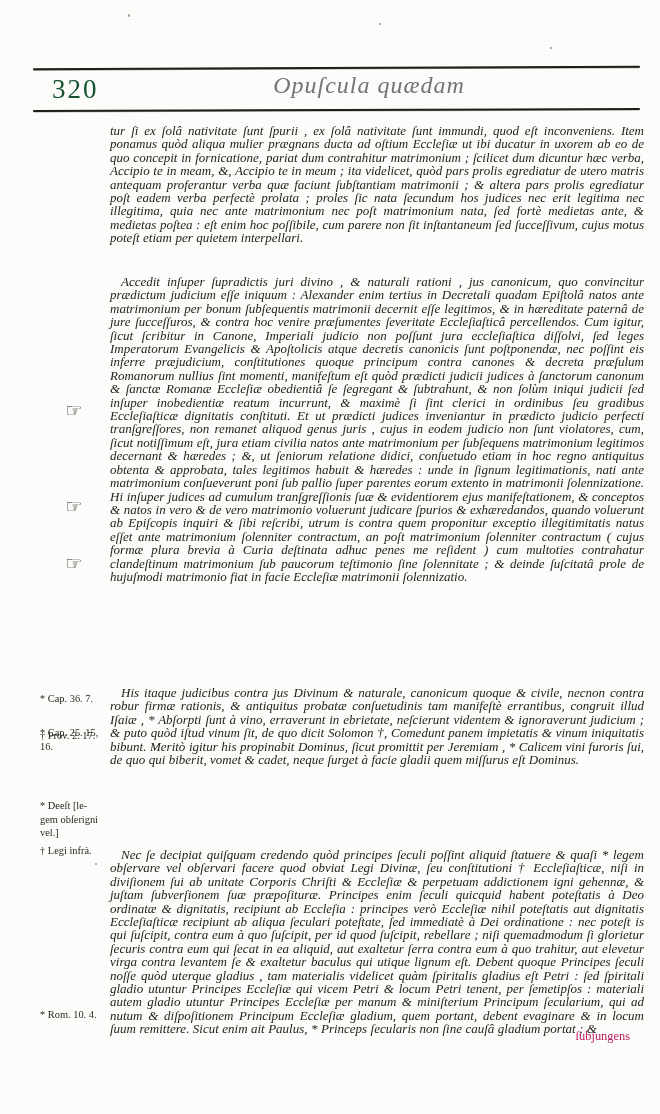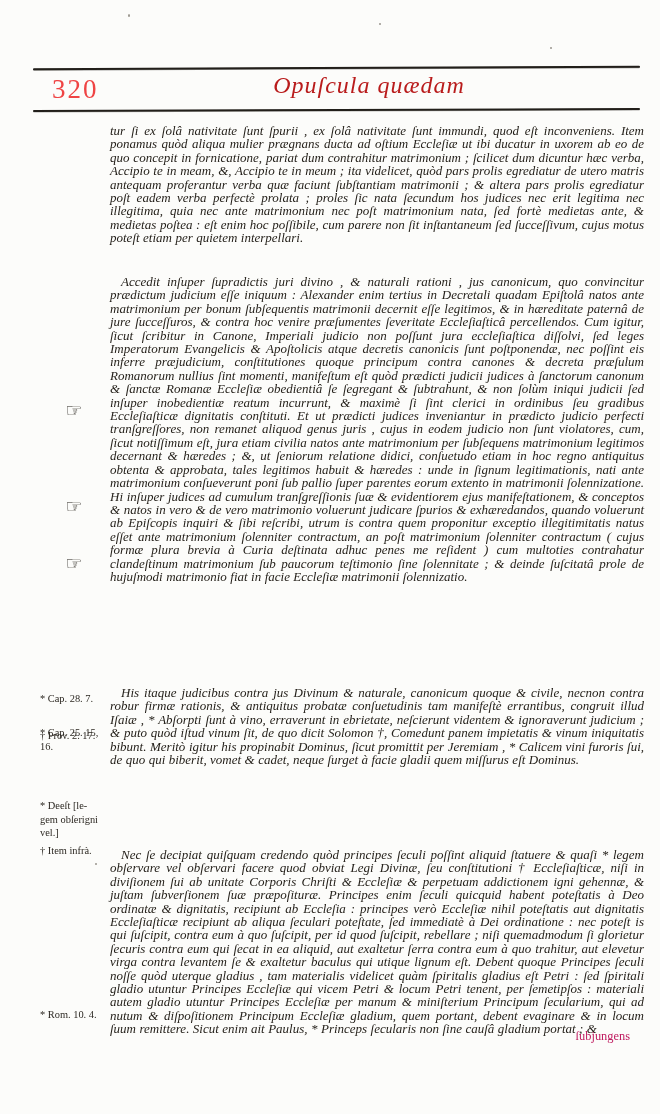--- a/index.html
+++ b/index.html
@@ -13,26 +13,26 @@
   }
   
   .rule{
     position:absolute;left:33px;width:607px;height:2px;
     background:#221f1a;border-radius:1px;
   }
   .rule-top{top:67px;transform:rotate(-0.25deg);box-shadow:0 0.5px 0 rgba(34,31,26,.45);}
   .rule-bottom{top:109px;transform:rotate(-0.2deg);box-shadow:0 0.5px 0 rgba(34,31,26,.35);}
   .page-number{
     position:absolute;left:52px;top:74px;
-    font-size:27px;letter-spacing:2px;color:#ef4444;
+    font-size:27px;letter-spacing:2px;color:#14532d;
   }
   .running-title{
     position:absolute;left:102px;top:72px;width:534px;
     text-align:center;font-style:italic;font-size:24px;
-    letter-spacing:1px;color:#b91c1c;
+    letter-spacing:1px;color:#737373;
   }
   
   .body-para{
     position:absolute;left:102px;width:534px;margin:8px;
     font-size:13px;line-height:13.4px;
     text-align:justify;
     word-spacing:0.2px;
     font-style:italic;
   }
   .body-para.indent{text-indent:11px;}
@@ -81,25 +81,25 @@
   <div class="rule rule-top"></div>
   <div class="rule rule-bottom"></div>
 
   <div class="page-number">320</div>
   <div class="running-title">Opuſcula quædam</div>
 
   <div class="manicule man0">☞</div>
   <div class="manicule man1">☞</div>
   <div class="manicule man2">☞</div>
 
-  <div class="margin-note mn0">* Cap. 28. 7.</div>
+  <div class="margin-note mn0">* Cap. 36. 7.</div>
   <div class="margin-note mn1">† Prov. 2. 17.</div>
   <div class="margin-note mn2">* Cap. 25. 15, 16.</div>
   <div class="margin-note mn3">* Deeſt [le­gem obſer­igni vel.]</div>
-  <div class="margin-note mn4">† Item infrà.</div>
+  <div class="margin-note mn4">† Legi infrà.</div>
   <div class="margin-note mn5">* Rom. 10. 4.</div>
 
   <p class="body-para p1">tur ſi ex ſolâ nativitate ſunt ſpurii , ex ſolâ nativitate ſunt immundi, quod eſt inconveniens. Item ponamus quòd aliqua mulier prægnans ducta ad oſtium Eccleſiæ ut ibi ducatur in uxorem ab eo de quo concepit in fornicatione, pariat dum contrahitur matrimonium ; ſcilicet dum dicuntur hæc verba, Accipio te in meam, &amp;, Accipio te in meum ; ita videlicet, quòd pars prolis egrediatur de utero matris antequam proferantur verba quæ faciunt ſubſtantiam matrimonii ; &amp; altera pars prolis egrediatur poſt eadem verba perfectè prolata ; proles ſic nata ſecundum hos judices nec erit legitima nec illegitima, quia nec ante matrimonium nec poſt matrimonium nata, ſed fortè medietas ante, &amp; medietas poſtea : eſt enim hoc poſſibile, cum parere non ſit inſtantaneum ſed ſucceſſivum, cujus motus poteſt etiam per quietem interpellari.</p>
   <p class="body-para p2 indent">Accedit inſuper ſupradictis juri divino , &amp; naturali rationi , jus canonicum, quo convincitur prædictum judicium eſſe iniquum : Alexander enim tertius in Decretali quadam Epiſtolâ natos ante matrimonium per bonum ſubſequentis matrimonii decernit eſſe legitimos, &amp; in hæreditate paternâ de jure ſucceſſuros, &amp; contra hoc venire præſumentes ſeveritate Eccleſiaſticâ percellendos. Cum igitur, ſicut ſcribitur in Canone, Imperiali judicio non poſſunt jura eccleſiaſtica diſſolvi, ſed leges Imperatorum Evangelicis &amp; Apoſtolicis atque decretis canonicis ſunt poſtponendæ, nec poſſint eis inferre præjudicium, conſtitutiones quoque principum contra canones &amp; decreta præſulum Romanorum nullius ſint momenti, manifeſtum eſt quòd prædicti judicii judices à ſanctorum canonum &amp; ſanctæ Romanæ Eccleſiæ obedientiâ ſe ſegregant &amp; ſubtrahunt, &amp; non ſolùm iniqui judicii ſed inſuper inobedientiæ reatum incurrunt, &amp; maximè ſi ſint clerici in ordinibus ſeu gradibus Eccleſiaſticæ dignitatis conſtituti. Et ut prædicti judices inveniantur in prædicto judicio perfecti tranſgreſſores, non remanet aliquod genus juris , cujus in eodem judicio non ſunt violatores, cum, ſicut notiſſimum eſt, jura etiam civilia natos ante matrimonium per ſubſequens matrimonium legitimos decernant &amp; hæredes ; &amp;, ut ſeniorum relatione didici, conſuetudo etiam in hoc regno antiquitus obtenta &amp; approbata, tales legitimos habuit &amp; hæredes : unde in ſignum legitimationis, nati ante matrimonium conſueverunt poni ſub pallio ſuper parentes eorum extento in matrimonii ſolennizatione. Hi inſuper judices ad cumulum tranſgreſſionis ſuæ &amp; evidentiorem ejus manifeſtationem, &amp; conceptos &amp; natos in vero &amp; de vero matrimonio voluerunt judicare ſpurios &amp; exhæredandos, quando voluerunt ab Epiſcopis inquiri &amp; ſibi reſcribi, utrum is contra quem proponitur exceptio illegitimitatis natus eſſet ante matrimonium ſolenniter contractum, an poſt matrimonium ſolenniter contractum ( cujus formæ plura brevia à Curia deſtinata adhuc penes me reſident ) cum multoties contrahatur clandeſtinum matrimonium ſub paucorum teſtimonio ſine ſolennitate ; &amp; deinde ſuſcitatâ prole de hujuſmodi matrimonio fiat in facie Eccleſiæ matrimonii ſolennizatio.</p>
   <p class="body-para p3 indent">His itaque judicibus contra jus Divinum &amp; naturale, canonicum quoque &amp; civile, necnon contra robur firmæ rationis, &amp; antiquitus probatæ conſuetudinis tam manifeſtè errantibus, congruit illud Iſaiæ , * Abſorpti ſunt à vino, erraverunt in ebrietate, neſcierunt videntem &amp; ignoraverunt judicium ; &amp; puto quòd iſtud vinum ſit, de quo dicit Solomon †, Comedunt panem impietatis &amp; vinum iniquitatis bibunt. Meritò igitur his propinabit Dominus, ſicut promittit per Jeremiam , * Calicem vini furoris ſui, de quo qui biberit, vomet &amp; cadet, neque ſurget à facie gladii quem miſſurus eſt Dominus.</p>
   <p class="body-para p4 indent">Nec ſe decipiat quiſquam credendo quòd principes ſeculi poſſint aliquid ſtatuere &amp; quaſi * legem obſervare vel obſervari facere quod obviat Legi Divinæ, ſeu conſtitutioni † Eccleſiaſticæ, niſi in diviſionem ſui ab unitate Corporis Chriſti &amp; Eccleſiæ &amp; perpetuam addictionem igni gehennæ, &amp; juſtam ſubverſionem ſuæ præpoſituræ. Principes enim ſeculi quicquid habent poteſtatis à Deo ordinatæ &amp; dignitatis, recipiunt ab Eccleſia : principes verò Eccleſiæ nihil poteſtatis aut dignitatis Eccleſiaſticæ recipiunt ab aliqua ſeculari poteſtate, ſed immediatè à Dei ordinatione : nec poteſt is qui ſuſcipit, contra eum à quo ſuſcipit, per id quod ſuſcipit, rebellare ; niſi quemadmodum ſi glorietur ſecuris contra eum qui ſecat in ea aliquid, aut exaltetur ſerra contra eum à quo trahitur, aut elevetur virga contra levantem ſe &amp; exaltetur baculus qui utique lignum eſt. Debent quoque Principes ſeculi noſſe quòd uterque gladius , tam materialis videlicet quàm ſpiritalis gladius eſt Petri : ſed ſpiritali gladio utuntur Principes Eccleſiæ qui vicem Petri &amp; locum Petri tenent, per ſemetipſos : materiali autem gladio utuntur Principes Eccleſiæ per manum &amp; miniſterium Principum ſecularium, qui ad nutum &amp; diſpoſitionem Principum Eccleſiæ gladium, quem portant, debent evaginare &amp; in locum ſuum remittere. Sicut enim ait Paulus, * Princeps ſecularis non ſine cauſâ gladium portat ; &amp;</p>
 
   <div class="catchword">ſubjungens</div>
 
   <div class="speck sp1"></div>

